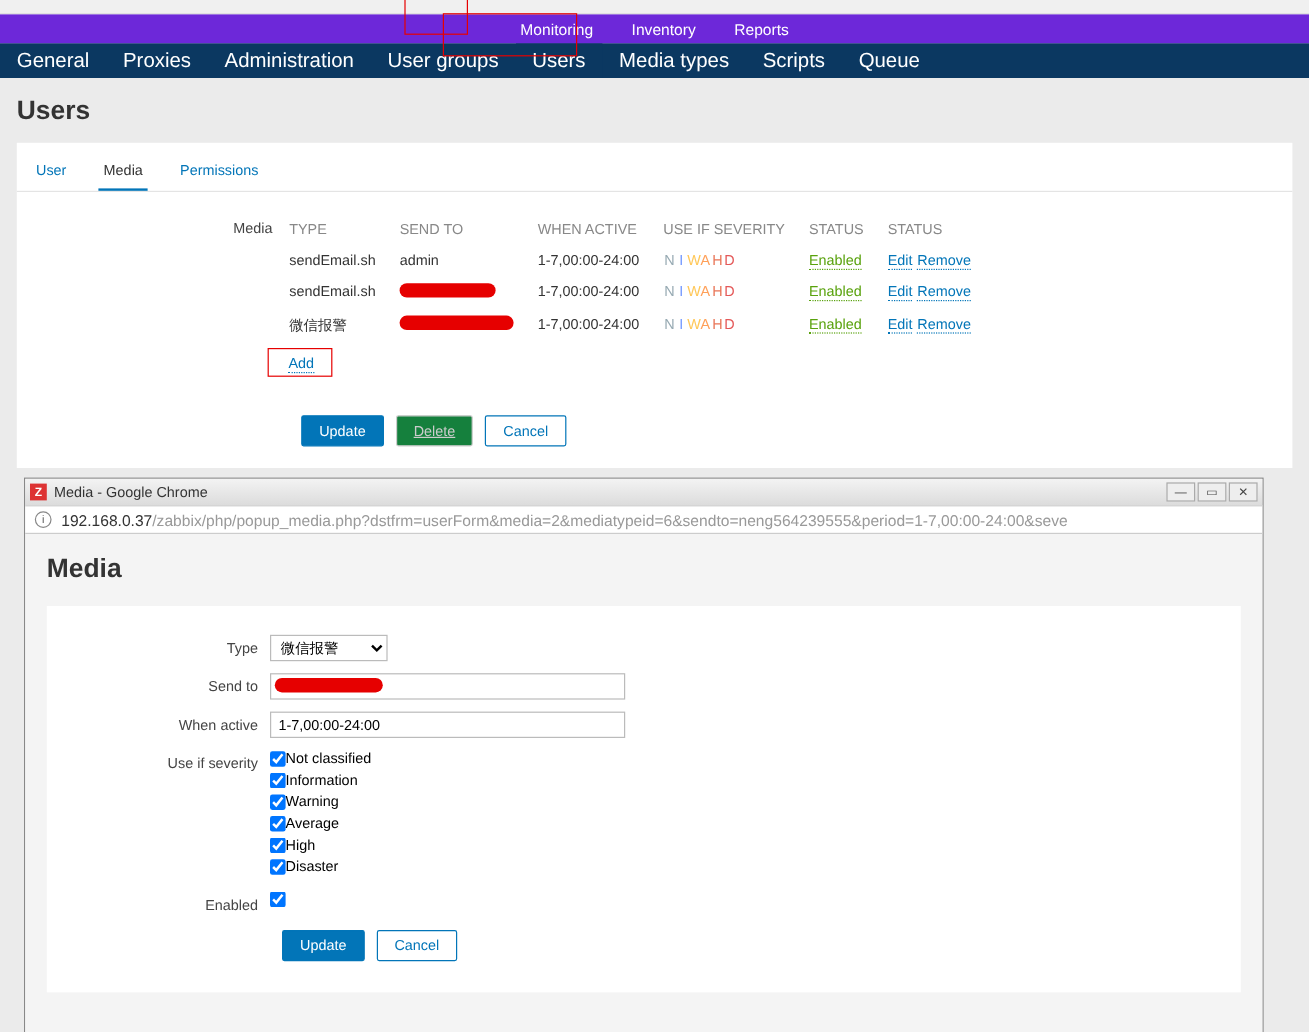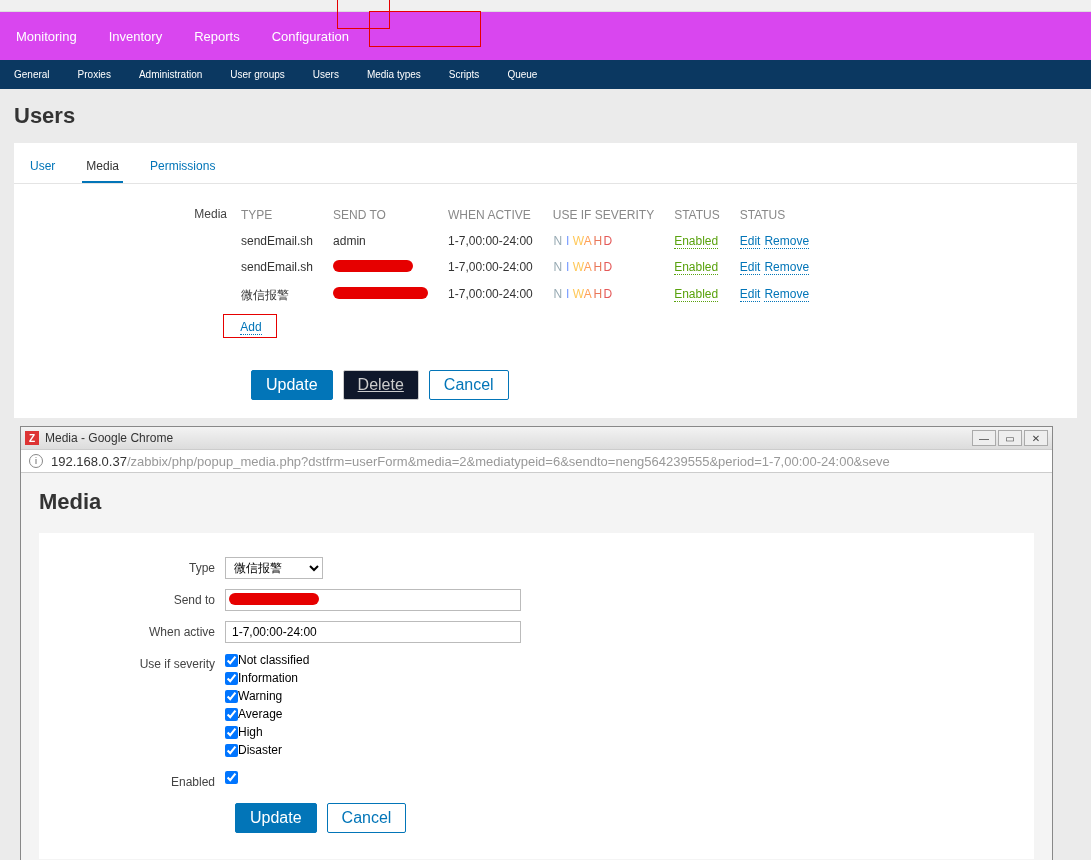--- a/index.html
+++ b/index.html
@@ -1,43 +1,43 @@
 <!DOCTYPE html>
 <html><head>
 <meta charset="utf-8">
 <style>
 * { box-sizing: border-box; margin: 0; padding: 0; }
 body { font-family: Arial, sans-serif; font-size: 12px; background: #f5f5f5; width: 1091px; }
 .top-strip { height: 12px; background: #f0f0f0; border-bottom: 1px solid #ddd; }
-.primary-nav { background: #d946ef; color: #fff; display: flex; height: 48px; align-items: stretch; position: relative; }
+.primary-nav { background: #6d28d9; color: #fff; display: flex; height: 24px; align-items: stretch; position: relative; justify-content: center; }
 .primary-nav a { color: #fff; text-decoration: none; padding: 0 16px; display: flex; align-items: center; font-size: 13px; cursor: pointer; }
 .primary-nav a.active { background: #0275b8; }
 .red-box { border: 1.5px solid #e60000; position: absolute; }
 .secondary-nav { background: #0b3861; display: flex; height: 29px; align-items: stretch; }
-.secondary-nav a { color: #fff; text-decoration: none; padding: 0 14px; display: flex; align-items: center; font-size: 10px; cursor: pointer; }
+.secondary-nav a { color: #fff; text-decoration: none; padding: 0 14px; display: flex; align-items: center; font-size: 17px; cursor: pointer; }
 .secondary-nav a.active { background: #0b3861; color: #fff; }
 .page-body { background: #ebebeb; padding: 14px 14px; }
 .page-title { font-size: 22px; color: #333; margin-bottom: 14px; }
 .card { background: #fff; padding: 10px 0 18px 0; }
 .tabs { border-bottom: 1px solid #e4e4e4; padding: 0 12px; display: flex; gap: 23px; }
 .tabs a { color: #0275b8; text-decoration: none; padding: 6px 4px 8px; font-size: 12px; cursor: pointer; }
 .tabs a.active { color: #333; border-bottom: 2px solid #0275b8; font-weight: 500; }
 .form-row { display: flex; margin-top: 18px; }
 .form-label { width: 225px; text-align: right; padding-right: 12px; color: #444; padding-top: 5px; }
 .media-table { font-size: 12px; }
 .media-table th { text-align: left; color: #888; font-weight: normal; padding: 4px 18px 6px 0; vertical-align: top; }
 .media-table td { padding: 4px 18px 6px 0; vertical-align: top; color: #333; }
 .status-enabled { color: #59a20d; border-bottom: 1px dotted #59a20d; cursor: pointer; }
 .link-action { color: #0275b8; text-decoration: none; border-bottom: 1px dotted #0275b8; cursor: pointer; margin-right: 4px; }
 .add-link { display:inline-block; color: #0275b8; text-decoration: none; border-bottom: 1px dotted #0275b8; cursor:pointer; }
 .add-box { position: relative; width: 56px; height: 26px; display: flex; align-items: center; justify-content: center; }
 .button-row { margin-left: 237px; margin-top: 22px; display:flex; gap:10px; }
-.btn { padding: 5px 14px; font-size: 16px; border-radius: 2px; cursor: pointer; }
+.btn { padding: 5px 14px; font-size: 12px; border-radius: 2px; cursor: pointer; }
 .btn-primary { background: #0275b8; color: #fff; border: 1px solid #0275b8; }
-.btn-disabled { background: #0f172a; color: #ccc; border: 1px solid #ccc; cursor: default; text-decoration: underline; }
+.btn-disabled { background: #15803d; color: #ccc; border: 1px solid #ccc; cursor: default; text-decoration: underline; }
 .btn-outline { background: #fff; color: #0275b8; border: 1px solid #0275b8; }
 .redact { display:inline-block; background:#e60000; border-radius:8px; height:12px; }
 .redact.r1 { width: 80px; }
 .redact.r2 { width: 95px; }
 .redact.r3 { width: 90px; }
 
 
 .popup-window { margin: 8px 0 0 6px; width: 1033px; border: 1px solid #888; background: #e9e9e9; position: relative; }
 .popup-titlebar { background: linear-gradient(#f3f3f3,#dcdcdc); height: 22px; display:flex; align-items:center; padding:0 4px; font-size:12px; color:#333; }
 .popup-titlebar .favicon { width:14px; height:14px; background:#d33; color:#fff; display:flex; align-items:center; justify-content:center; font-size:10px; margin-right:6px; font-weight:bold; }
@@ -65,21 +65,20 @@
 </style>
 </head>
 <body>
 
 <div class="top-strip"></div>
 
 <nav class="primary-nav">
   <a>Monitoring</a>
   <a>Inventory</a>
   <a>Reports</a>
-  <a>Configuration</a>
   <div class="red-box" style="left:369px; top:-1px; width:112px; height:36px;"></div>
 </nav>
 
 <nav class="secondary-nav">
   <a>General</a>
   <a>Proxies</a>
   <a>Administration</a>
   <a>User groups</a>
   <a class="active">Users</a>
   <a>Media types</a>

